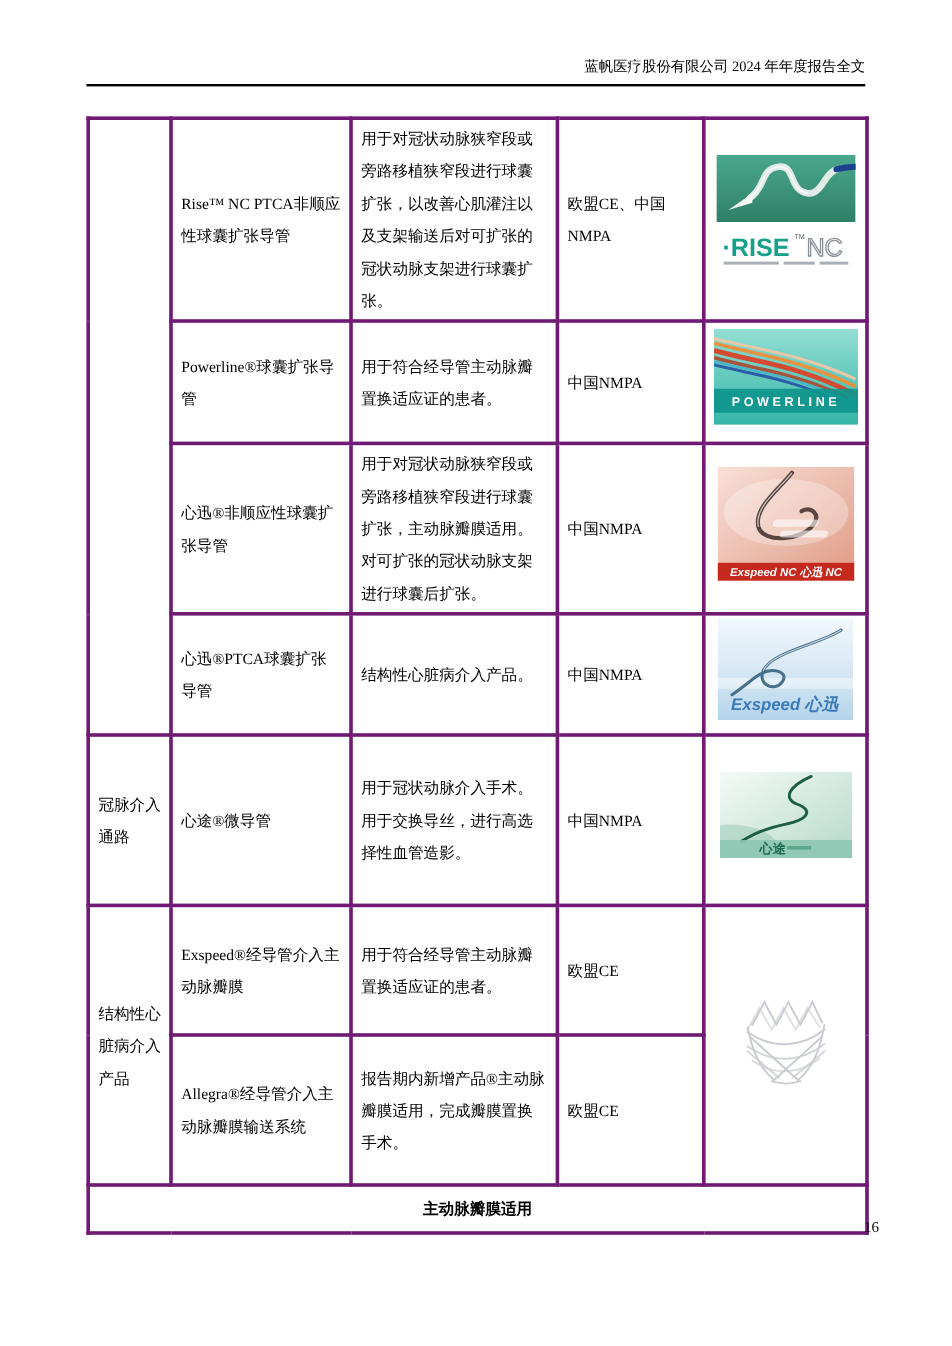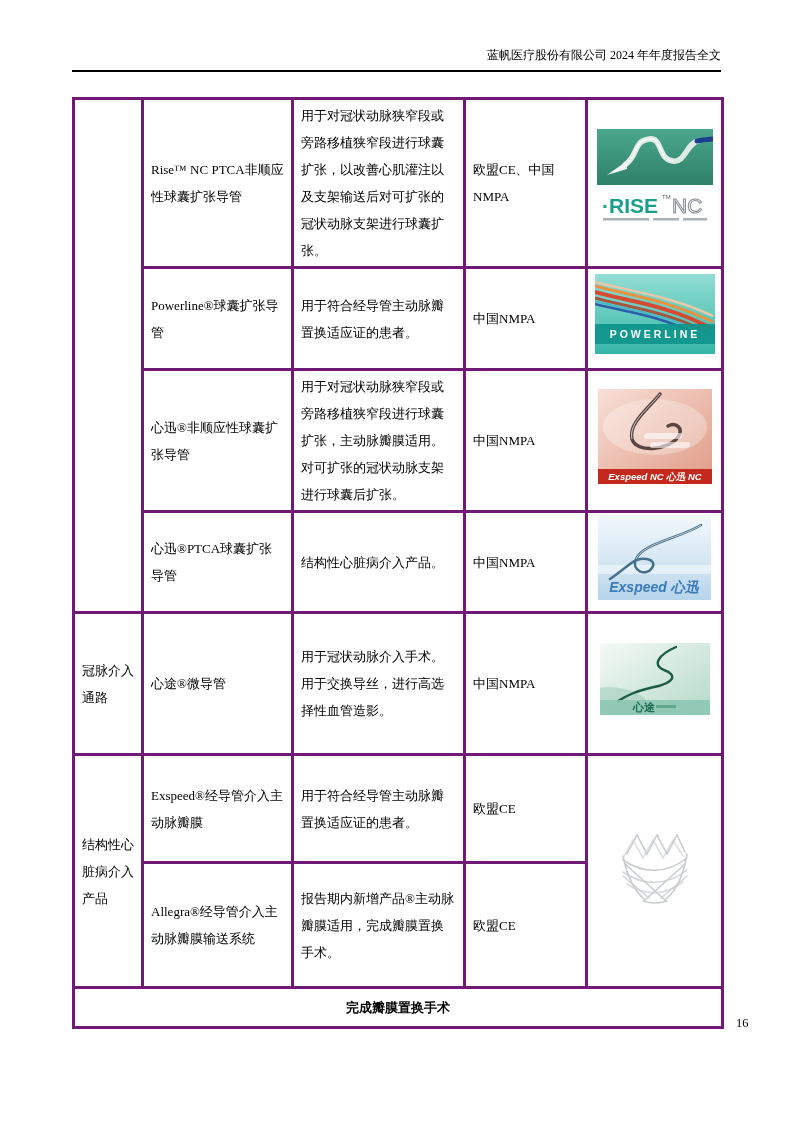--- a/index.html
+++ b/index.html
@@ -21,21 +21,21 @@
     border:1.5px solid #000;
   }
   table.prod td{
     border:3px solid #701a75;
     font-size:13px;line-height:27px;
     padding:2px 7px;vertical-align:middle;
     word-break:break-word;
   }
   td.imgcell{padding:4px 2px;text-align:center;}
   td.footer-cell{text-align:center;font-weight:bold;}
-  .pageno{position:absolute;top:1016px;left:736px;font-size:12.5px;}
+  .pageno{position:absolute;top:1016px;left:720px;font-size:12.5px;}
   .imgwrap{display:inline-block;vertical-align:middle;}
   svg text{font-family:"Liberation Sans","DejaVu Sans",sans-serif;}
 </style>
 </head>
 <body>
 
 <div class="hdr">蓝帆医疗股份有限公司 2024 年年度报告全文</div>
 <div class="hdr-rule"></div>
 
 <table class="prod">
@@ -209,19 +209,19 @@
     </td>
   </tr>
 
   <tr style="height:125px">
     <td>Allegra®经导管介入主动脉瓣膜输送系统</td>
     <td>报告期内新增产品®主动脉瓣膜适用，完成瓣膜置换手术。</td>
     <td>欧盟CE</td>
   </tr>
 
   <tr style="height:40px">
-    <td colspan="5" class="footer-cell">完成瓣膜置换手术</td>
+    <td colspan="5" class="footer-cell">主动脉瓣膜适用</td>
   </tr>
 
   </tbody>
 </table>
 
 <div class="pageno">16</div>
 
 </body></html>

